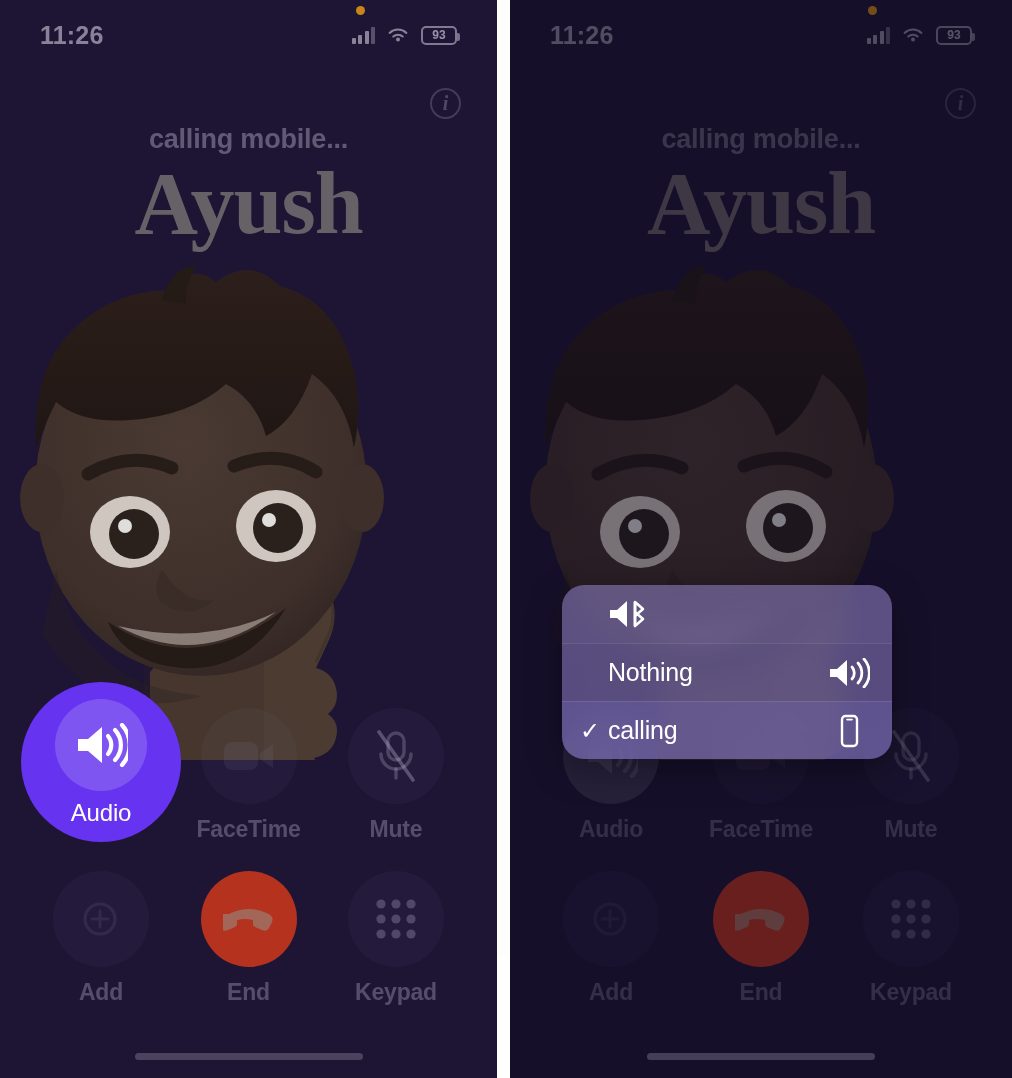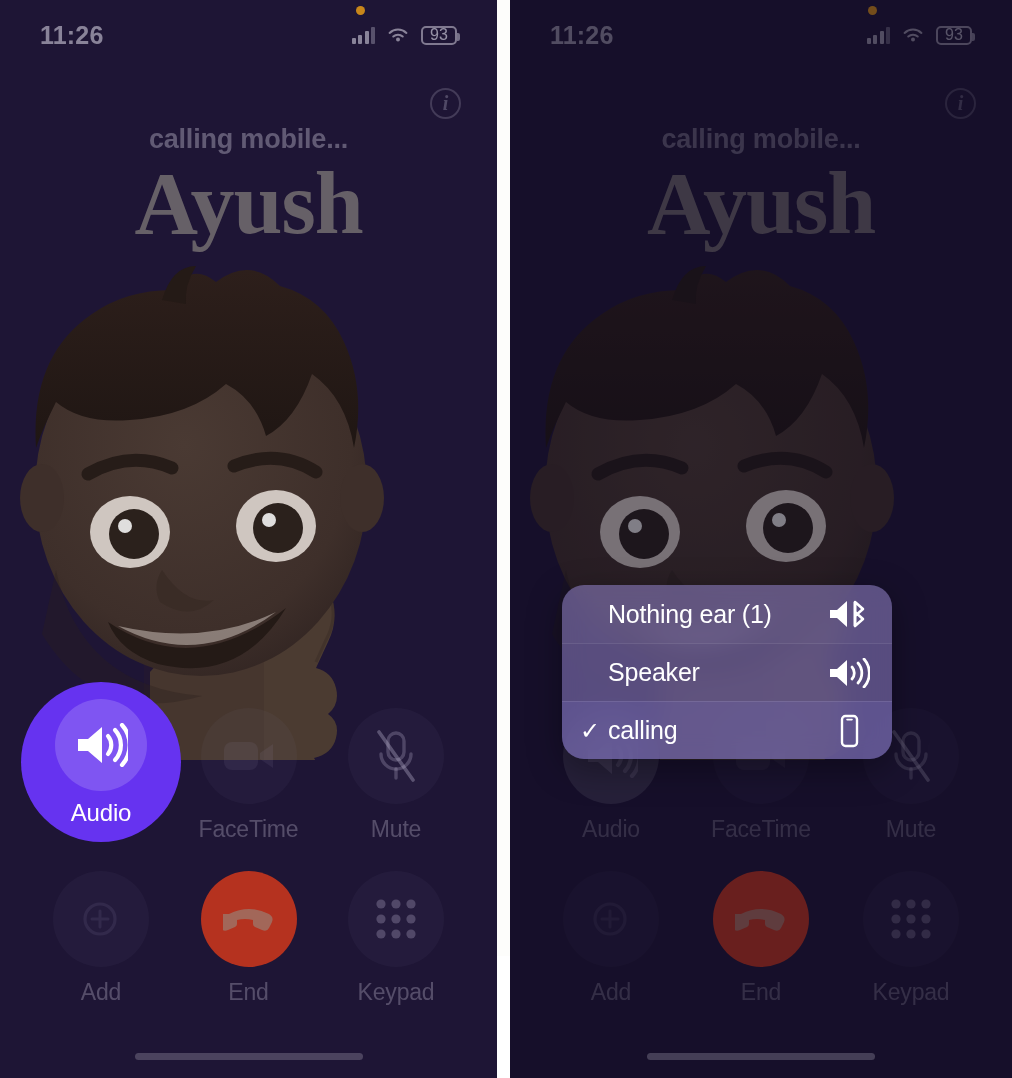--- a/index.html
+++ b/index.html
@@ -58,21 +58,21 @@
     width:36px; height:19px; border:2px solid rgba(225,222,235,0.50);
     border-radius:5px; position:relative;
     display:flex; align-items:center; justify-content:center;
   }
   .battery::after {
     content:""; position:absolute; right:-5px; top:5px;
     width:3px; height:8px; border-radius:0 2px 2px 0;
     background:rgba(225,222,235,0.45);
   }
   .battery span {
-    font-size:16px; font-weight:400; color:rgba(225,222,235,0.62);
+    font-size:12px; font-weight:700; color:rgba(225,222,235,0.62);
     line-height:1;
   }
 
   
   .info-btn {
     position:absolute; right:36px; top:88px;
     width:31px; height:31px; border-radius:50%;
     border:2px solid rgba(200,195,215,0.22);
     display:flex; align-items:center; justify-content:center;
     color:rgba(200,195,215,0.30);
@@ -114,21 +114,21 @@
   .ctrl {
     width:146px; display:flex; flex-direction:column; align-items:center;
     position:relative;
   }
   .ctrl-circle {
     width:96px; height:96px; border-radius:50%;
     display:flex; align-items:center; justify-content:center;
     background:rgba(150,140,190,0.055);
   }
   .ctrl-label {
-    margin-top:12px; font-size:23px; font-weight:400;
+    margin-top:12px; font-size:23px; font-weight:700;
     color:rgba(196,192,212,0.33);
     letter-spacing:-0.2px;
   }
 
   
   .ctrl.audio-active { }
   .ctrl.audio-active .audio-blob {
     position:absolute; left:50%; top:-26px;
     transform:translateX(-50%);
     width:160px; height:160px; border-radius:50%;
@@ -516,33 +516,32 @@
           </div>
           <div class="ctrl-label">Keypad</div>
         </div>
       </div>
     </div>
 
     <div class="route-menu">
 
       <div class="route-item">
         <span class="route-check"></span>
-        <span class="route-label">Nothing ear (1)</span>
         <span class="route-icon">
           <svg width="42" height="30" viewBox="0 0 42 30">
             <path d="M2 11h7l10-9v26l-10-9H2z" fill="#ffffff"></path>
             <path d="M27 3l8 7-8 7V3zM27 13l8 7-8 7V13z" fill="none" stroke="#ffffff" stroke-width="2.6" stroke-linejoin="round"></path>
             <path d="M27 3v24" stroke="#ffffff" stroke-width="2.6"></path>
           </svg>
         </span>
       </div>
 
       <div class="route-item">
         <span class="route-check"></span>
-        <span class="route-label">Speaker</span>
+        <span class="route-label">Nothing</span>
         <span class="route-icon">
           <svg width="42" height="30" viewBox="0 0 42 30">
             <path d="M2 11h7l10-9v26l-10-9H2z" fill="#ffffff"></path>
             <path d="M24 9a9 9 0 010 12" stroke="#ffffff" stroke-width="2.8" fill="none" stroke-linecap="round"></path>
             <path d="M30 5a15 15 0 010 20" stroke="#ffffff" stroke-width="2.8" fill="none" stroke-linecap="round"></path>
             <path d="M36 1a21 21 0 010 28" stroke="#ffffff" stroke-width="2.8" fill="none" stroke-linecap="round"></path>
           </svg>
         </span>
       </div>
 

